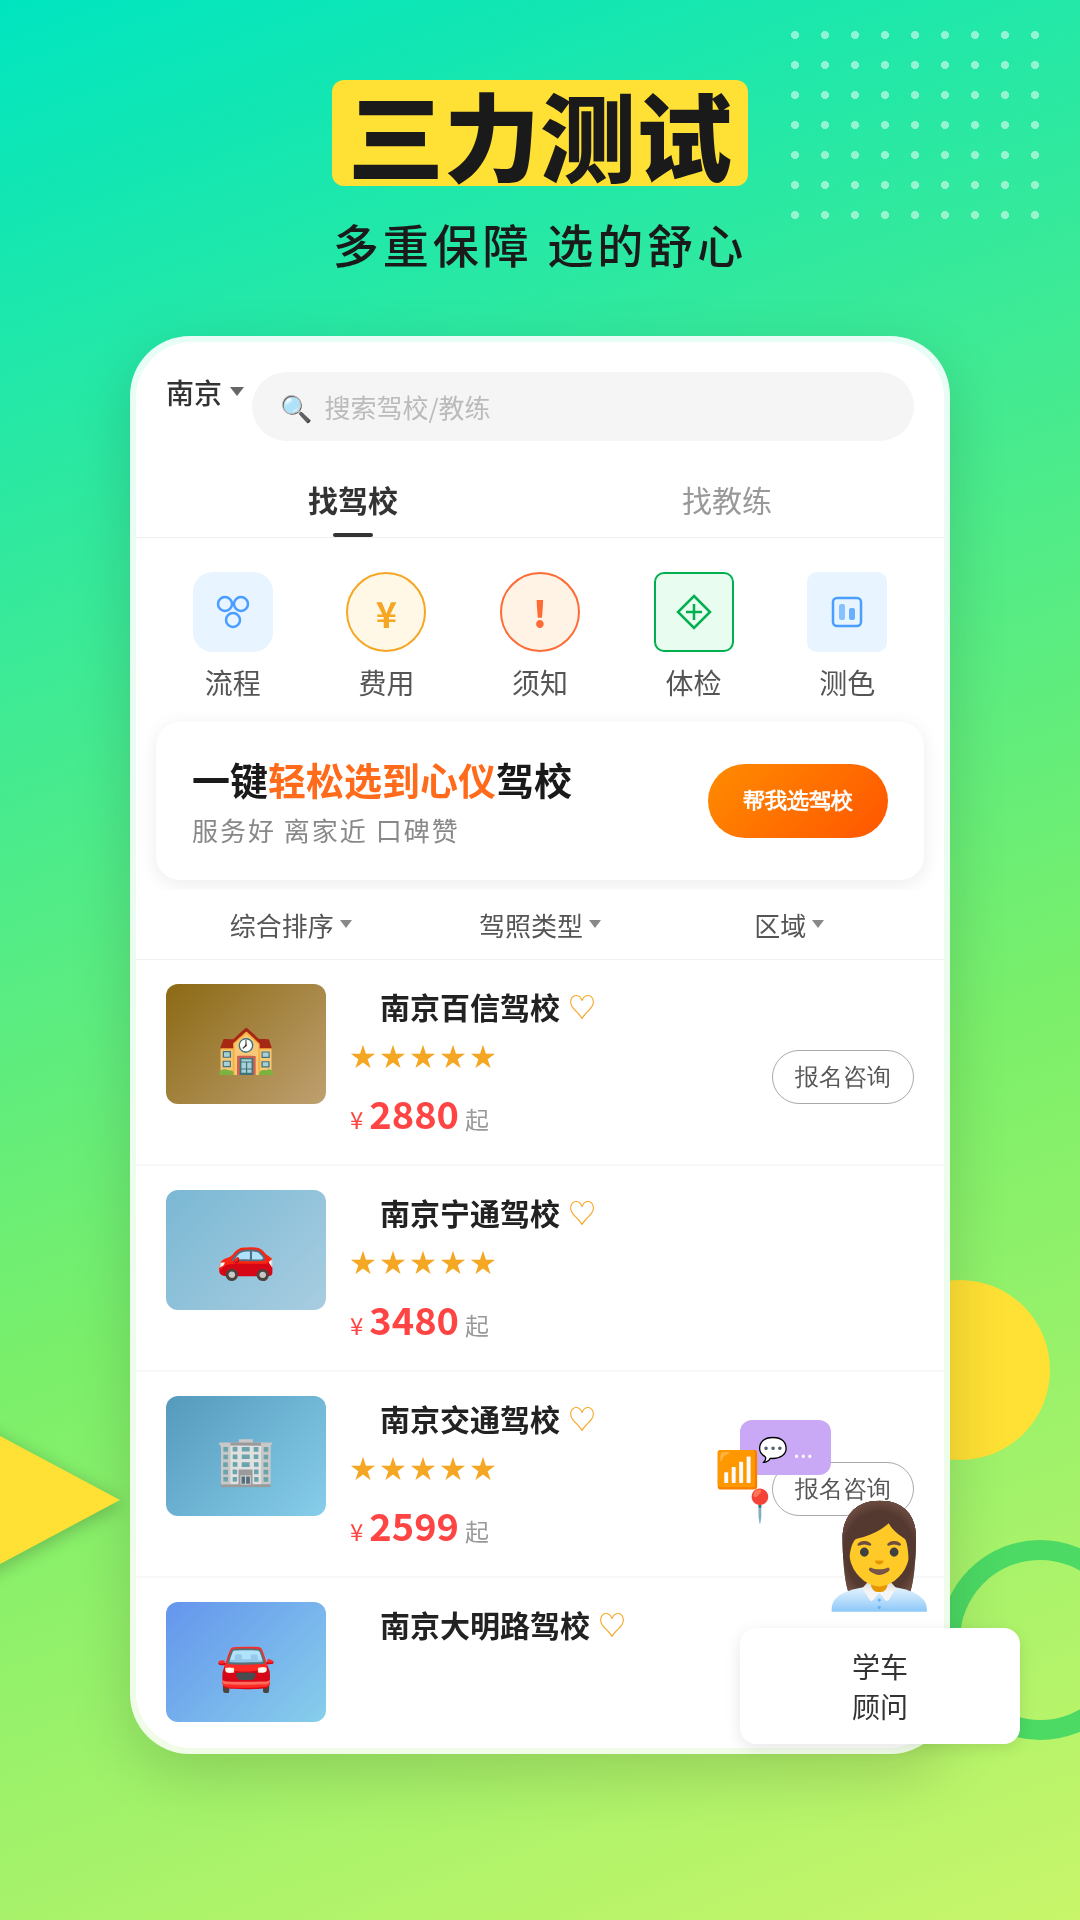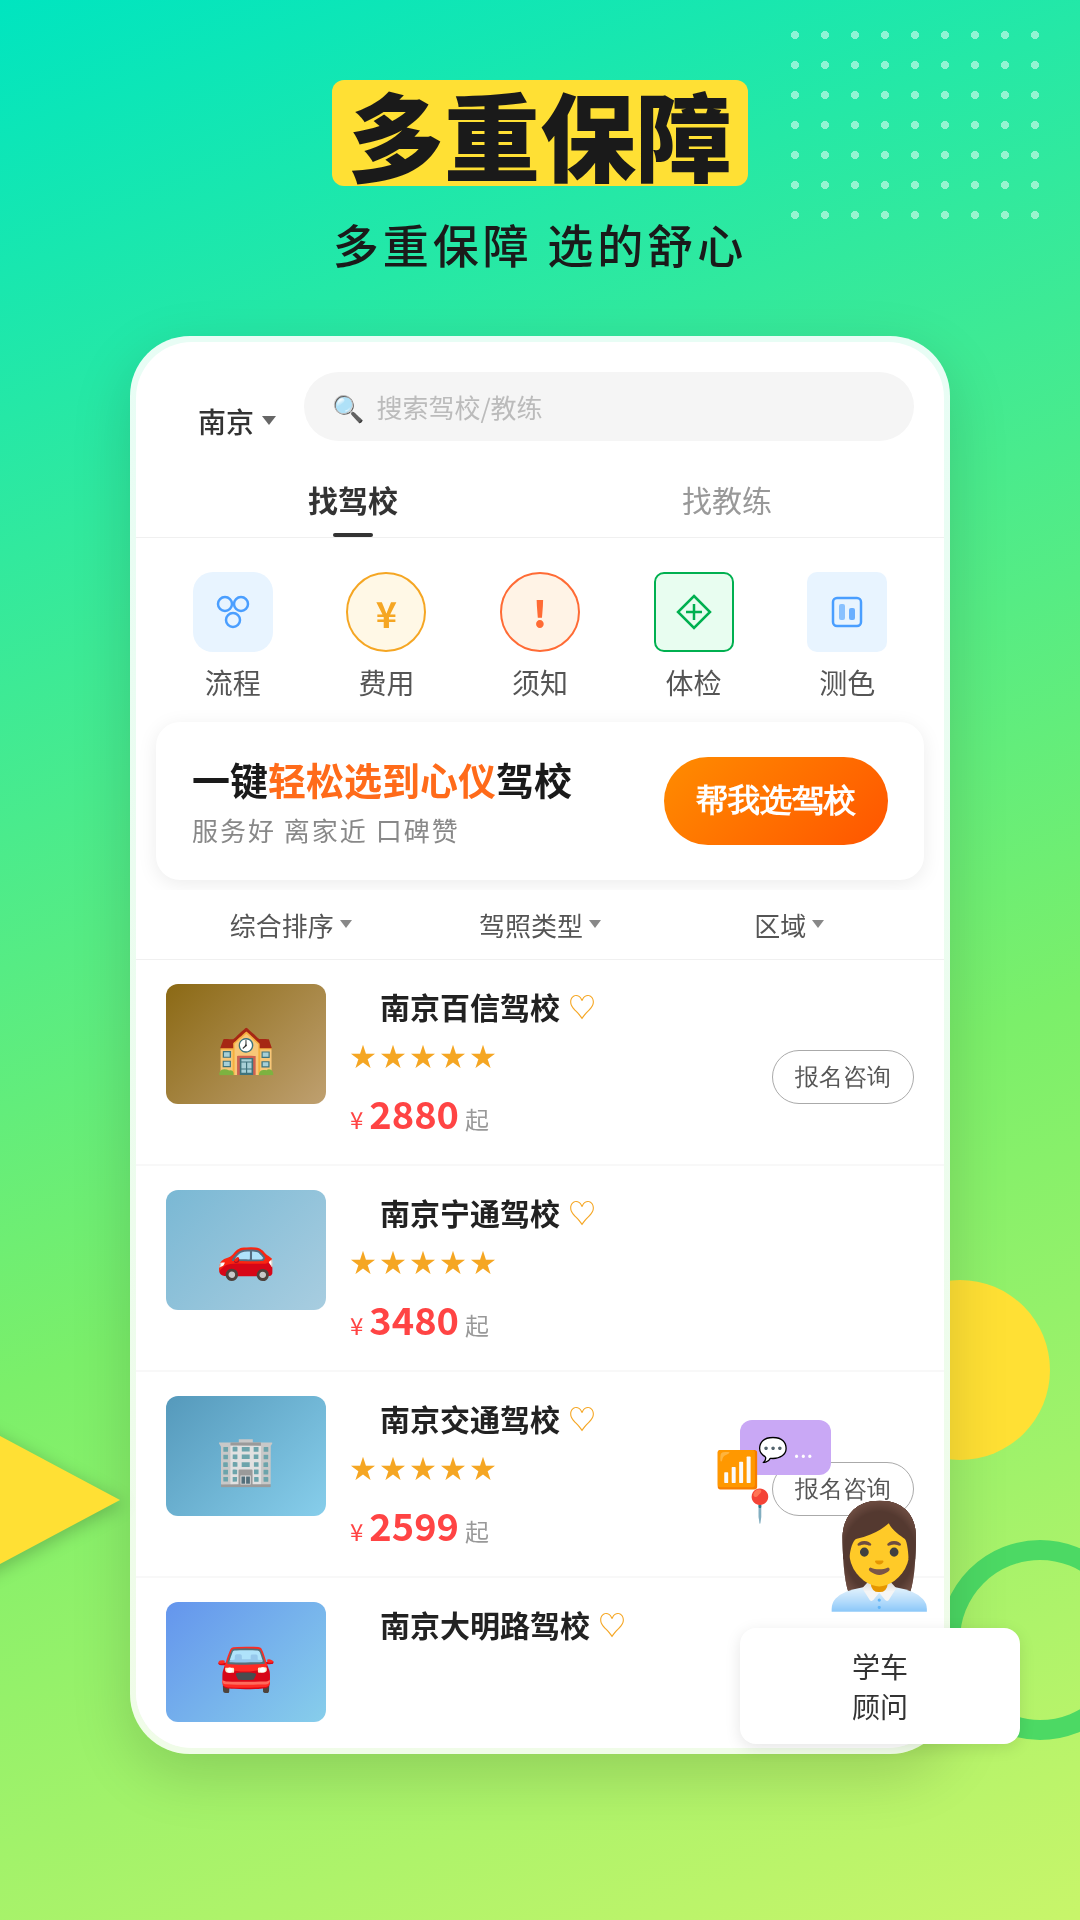--- a/index.html
+++ b/index.html
@@ -70,25 +70,24 @@
     .phone-inner {
       background: #ffffff;
       border-radius: 56px;
       overflow: hidden;
       padding: 30px 0 0 0;
     }
 
     
     .search-bar {
       display: flex;
-      align-items: flex-end;
+      align-items: flex-start;
       padding: 0 30px;
       margin-bottom: 20px;
-      gap: 28px;
-      margin-left: 32px;
+      gap: 8px;
     }
     .city-selector {
       display: flex;
       align-items: center;
       gap: 6px;
       font-size: 28px;
       color: #333;
       font-weight: 500;
       white-space: nowrap;
     }
@@ -212,21 +211,21 @@
       color: #888;
       margin-top: 8px;
       letter-spacing: 2px;
     }
     .promo-btn {
       background: linear-gradient(135deg, #ff8c00, #ff5500);
       color: white;
       border: none;
       border-radius: 50px;
       padding: 22px 32px;
-      font-size: 32px;
+      font-size: 22px;
       font-weight: 700;
       white-space: nowrap;
       cursor: pointer;
       min-width: 180px;
       text-align: center;
     }
 
     
     .filter-bar {
       display: flex;
@@ -418,21 +417,21 @@
 <div class="dots-pattern"></div>
 <div class="yellow-blob"></div>
 <div class="green-circle-deco"></div>
 
 <div class="play-btn-deco">
   <div class="play-triangle"></div>
 </div>
 
 <div class="hero">
   <div class="hero-title">
-    <span class="hero-title-highlight">多重保障</span>
+    <span class="hero-title-highlight">三力测试</span>
   </div>
   <div class="hero-subtitle">多重保障 选的舒心</div>
 </div>
 
 <div class="phone-wrapper">
   <div class="phone-outer">
     <div class="phone-inner">
 
       <div class="search-bar">
         <div class="city-selector">

